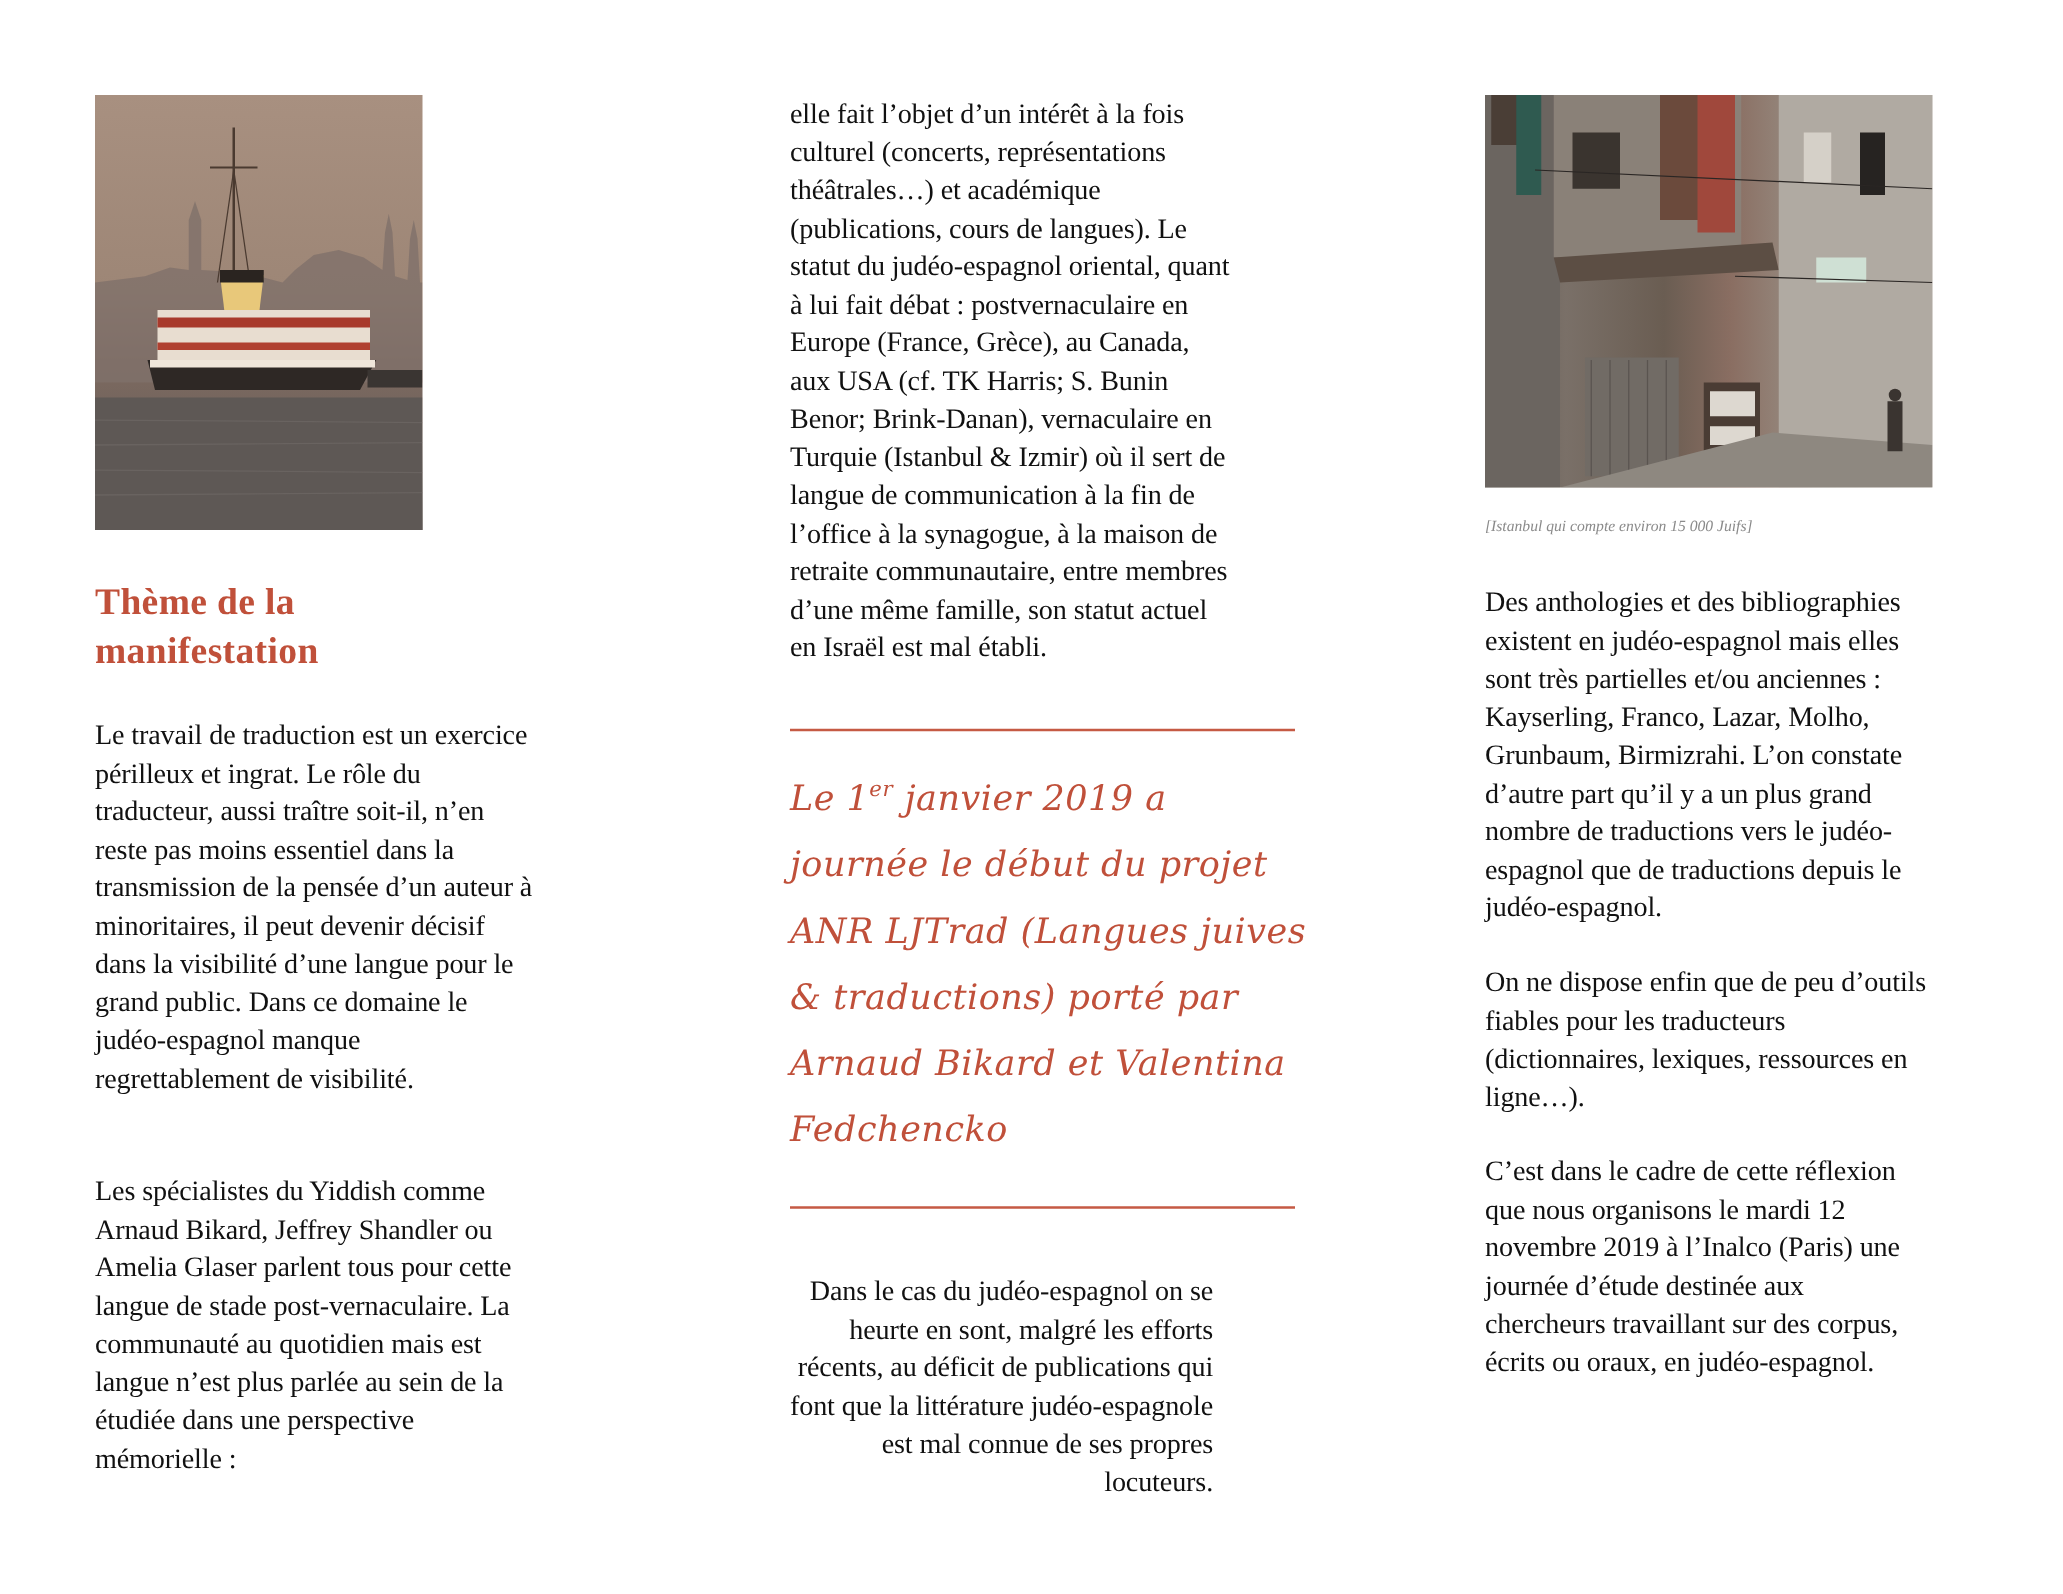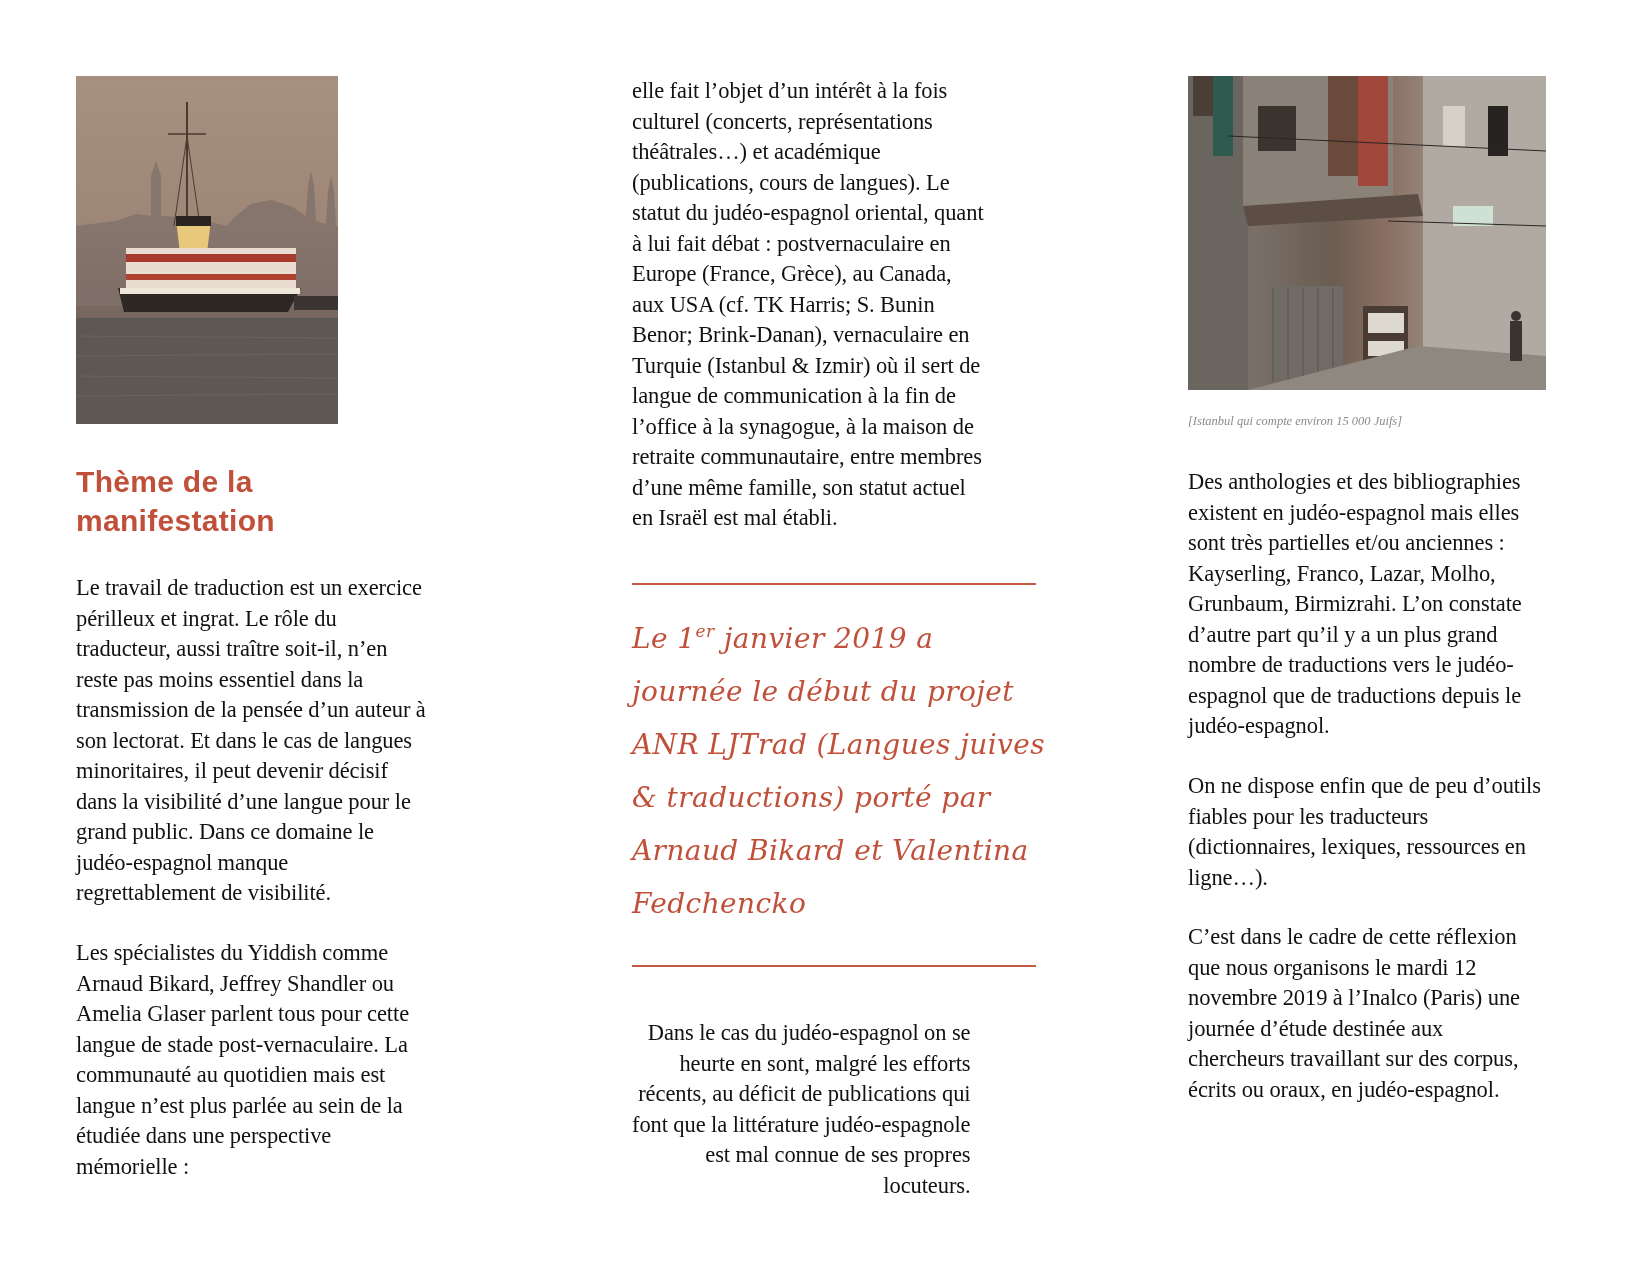--- a/index.html
+++ b/index.html
@@ -43,21 +43,21 @@
         linear-gradient(180deg, #a89080 0%, #9d8676 45%, #7d6a60 62%, #6f625c 78%, #5d5552 100%);
       overflow: hidden;
     }
     .ferry-svg { position: absolute; left: 0; top: 0; }
 
     .section-heading {
       position: absolute;
       top: 462px;
       left: 0;
       margin: 0;
-      font-family: Liberation Sans, sans-serif;
+      font-family: Liberation Serif, serif;
       font-weight: bold;
       font-size: 30px;
       line-height: 39px;
       color: #c0503a;
       letter-spacing: 0.3px;
     }
     .section-heading .line { display: block; }
 
     .left-p1 { position: absolute; top: 573px; left: 0; }
     .left-p2 { position: absolute; top: 938px; left: 0; }
@@ -154,21 +154,20 @@
     <span class="line">Thème de la</span>
     <span class="line">manifestation</span>
   </h2>
 
   <p class="body-text left-p1">
     <span class="line">Le travail de traduction est un exercice</span>
     <span class="line">périlleux et ingrat. Le rôle du</span>
     <span class="line">traducteur, aussi traître soit-il, n’en</span>
     <span class="line">reste pas moins essentiel dans la</span>
     <span class="line">transmission de la pensée d’un auteur à</span>
-    <span class="line">son lectorat. Et dans le cas de langues</span>
     <span class="line">minoritaires, il peut devenir décisif</span>
     <span class="line">dans la visibilité d’une langue pour le</span>
     <span class="line">grand public. Dans ce domaine le</span>
     <span class="line">judéo-espagnol manque</span>
     <span class="line">regrettablement de visibilité.</span>
   </p>
 
   <p class="body-text left-p2">
     <span class="line">Les spécialistes du Yiddish comme</span>
     <span class="line">Arnaud Bikard, Jeffrey Shandler ou</span>

